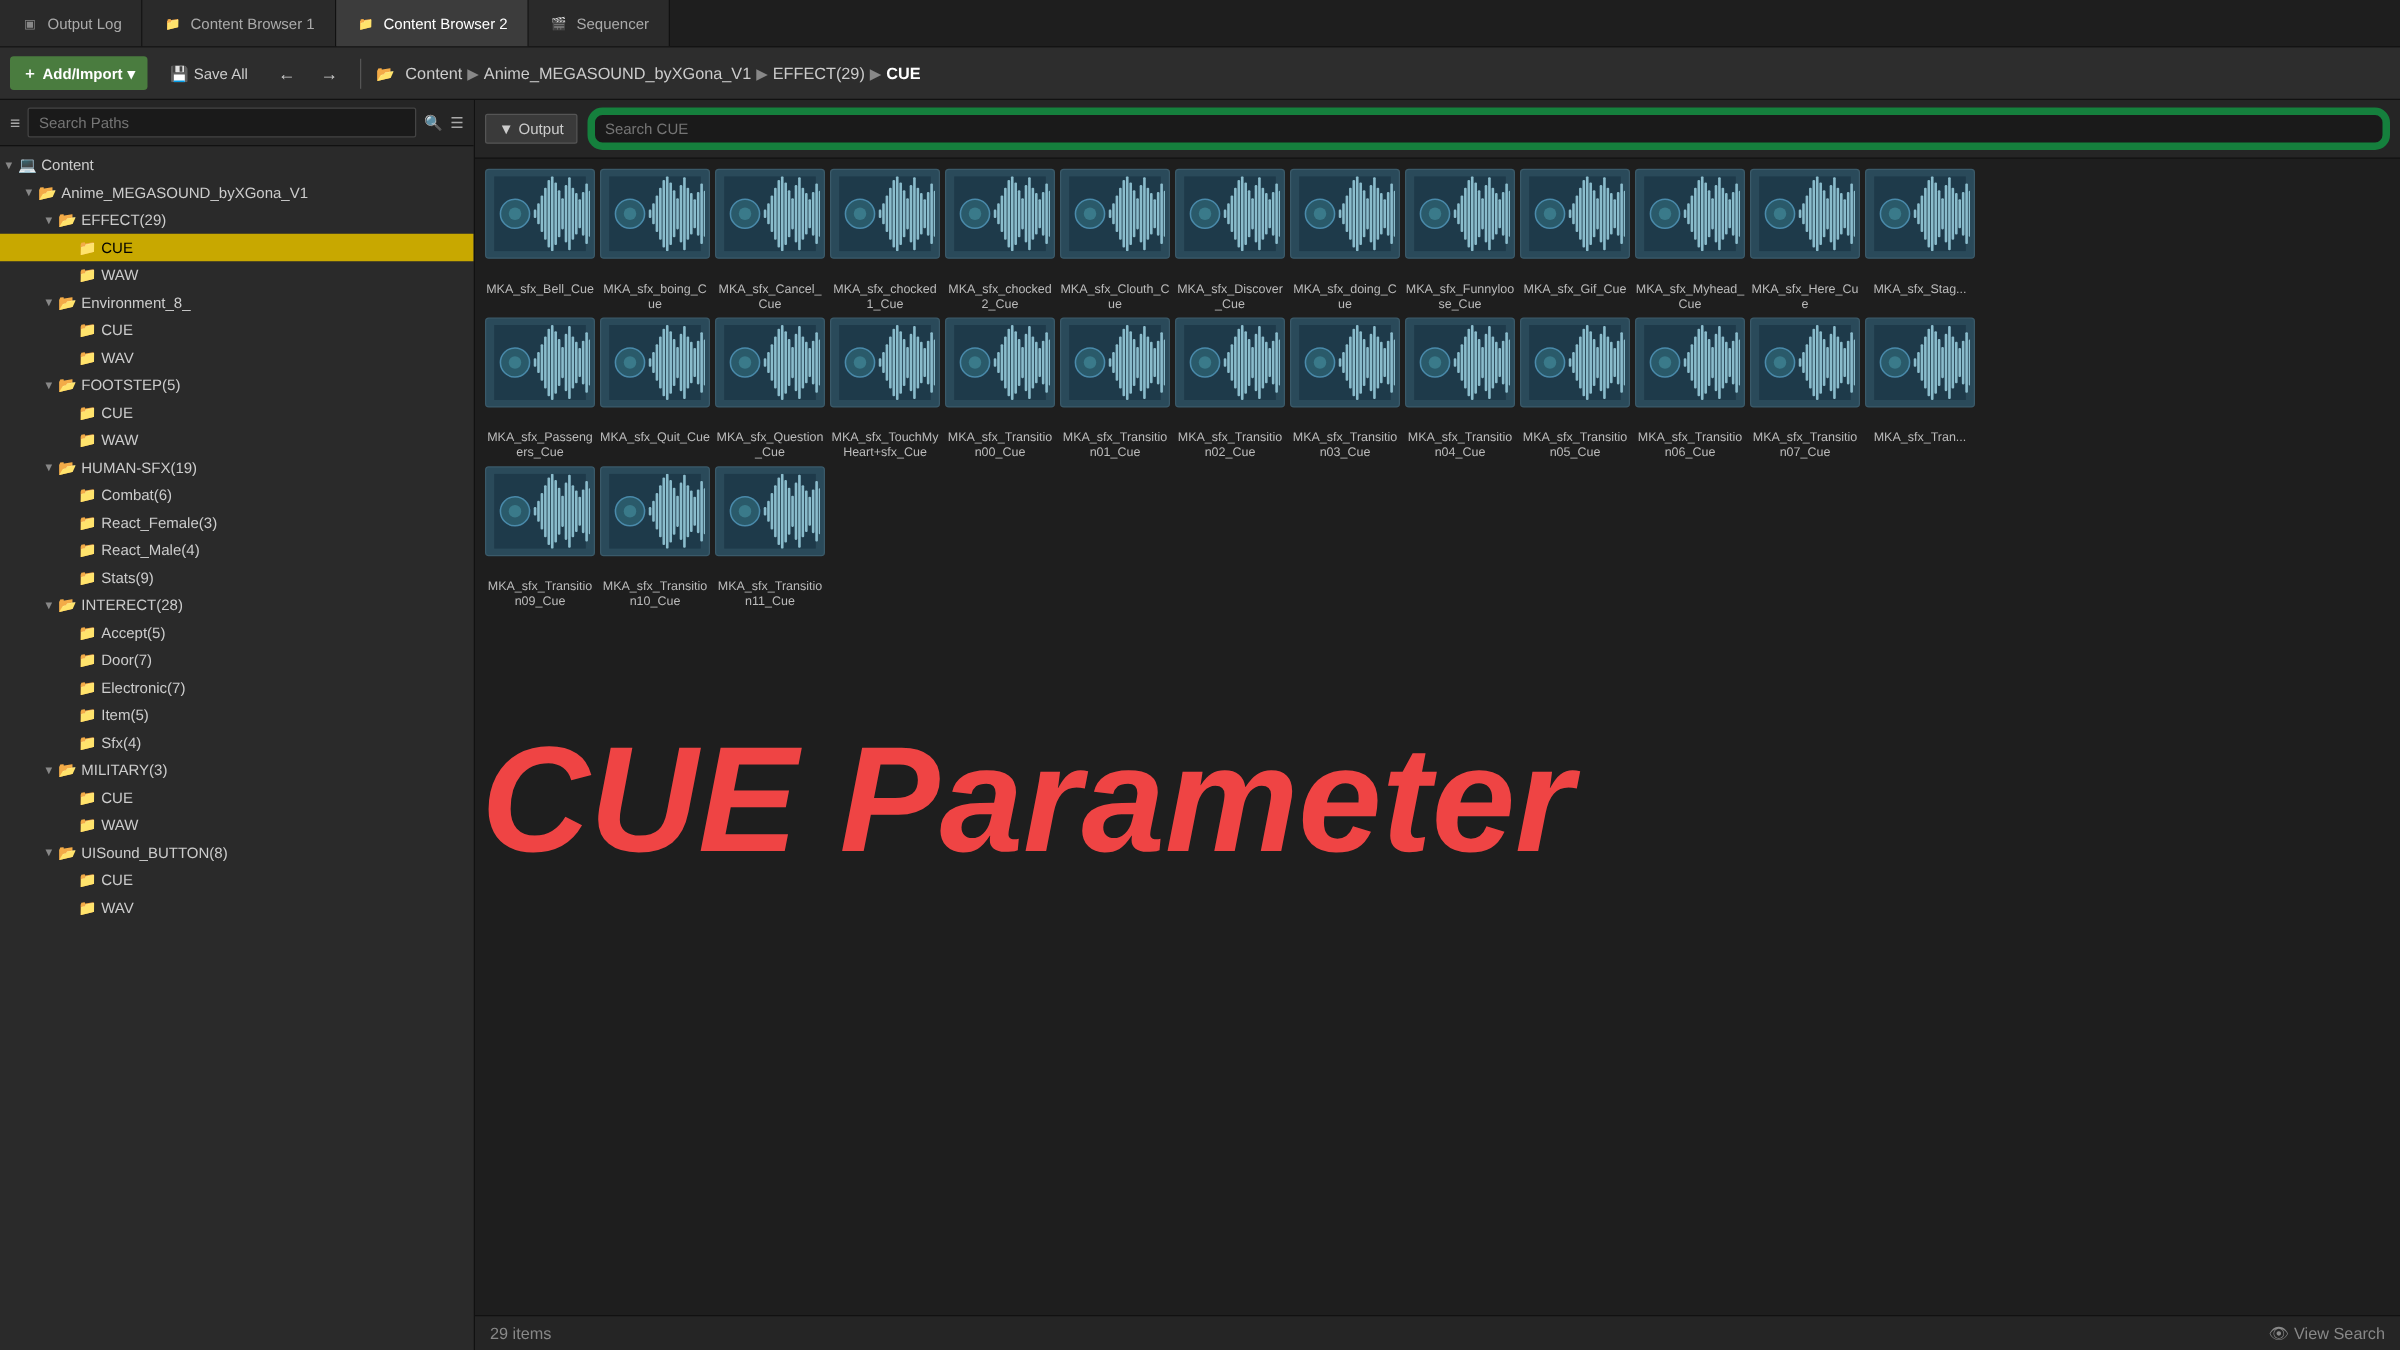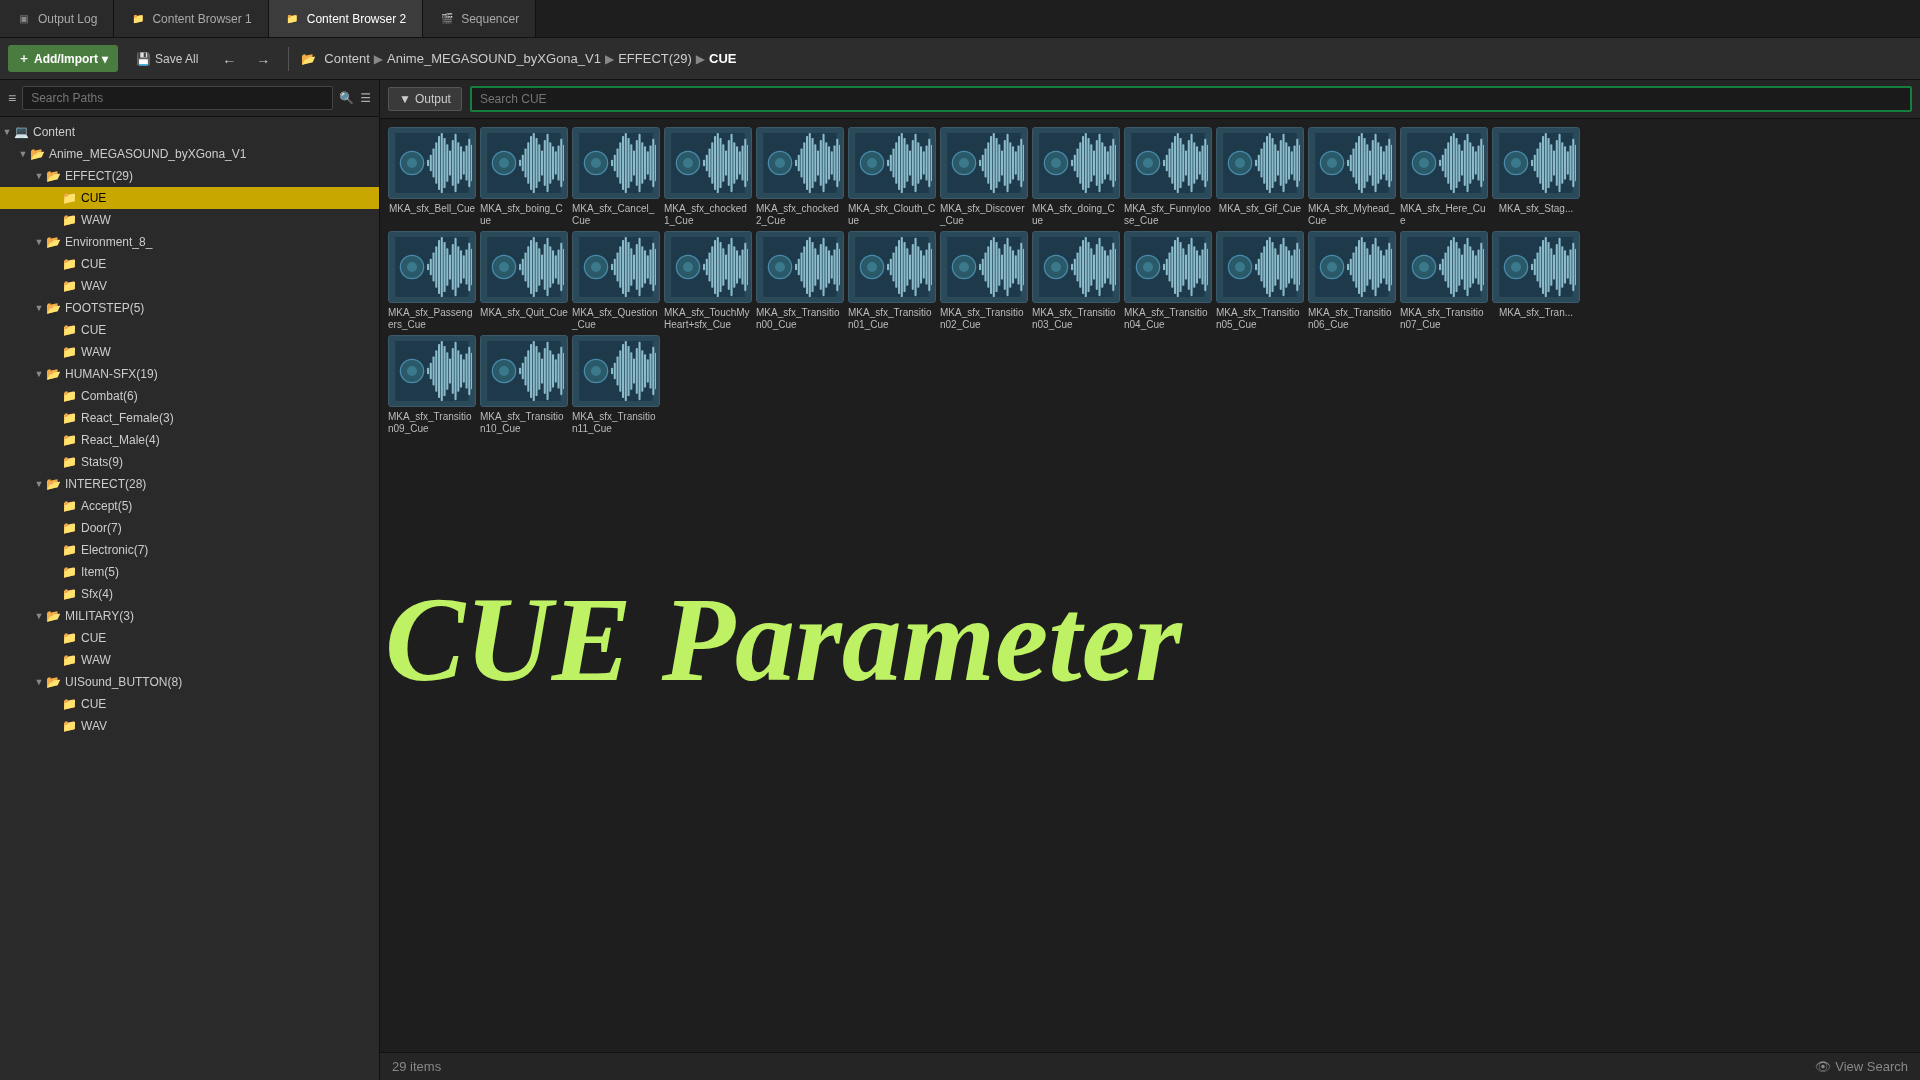--- a/index.html
+++ b/index.html
@@ -210,24 +210,24 @@
       border: 1px solid #555;
       color: #ccc;
       padding: 4px 10px;
       border-radius: 2px;
       cursor: pointer;
       font-size: 12px;
     }
     .search-input-content {
       flex: 1;
       background: #1a1a1a;
-      border: 2px solid #15803d;
+      border: 6px solid #15803d;
       color: #ccc;
       padding: 4px 8px;
-      border-radius: 2px;
+      border-radius: 12px;
       font-size: 12px;
       outline: none;
     }
 
     .content-grid {
       flex: 1;
       overflow-y: auto;
       padding: 8px;
       display: flex;
       flex-direction: column;
@@ -263,22 +263,22 @@
       position: relative;
       overflow: hidden;
     }
     .asset-thumb svg {
       width: 80px;
       height: 60px;
     }
     .asset-label {
       font-size: 10px;
       color: #bbb;
-      text-align: left;
-      margin-top: 4px;
+      text-align: center;
+      margin-top: 19px;
       max-width: 88px;
       word-break: break-word;
       line-height: 1.2;
     }
 
     
     .status-bar {
       display: flex;
       align-items: center;
       justify-content: space-between;
@@ -295,23 +295,22 @@
       position: absolute;
       left: 385px;
       top: 500px;
       width: 1535px;
       pointer-events: none;
     }
     .big-overlay-text1 {
       font-size: 120px;
       font-weight: 900;
       font-style: italic;
-      color: #bef264;
+      color: #ef4444;
       line-height: 1;
-      font-family: Liberation Serif, serif;
     }
     .big-overlay-text2 {
       font-size: 120px;
       font-weight: 900;
       font-style: italic;
       color: #e85040;
       line-height: 1;
       margin-top: 20px;
     }
   </style>

